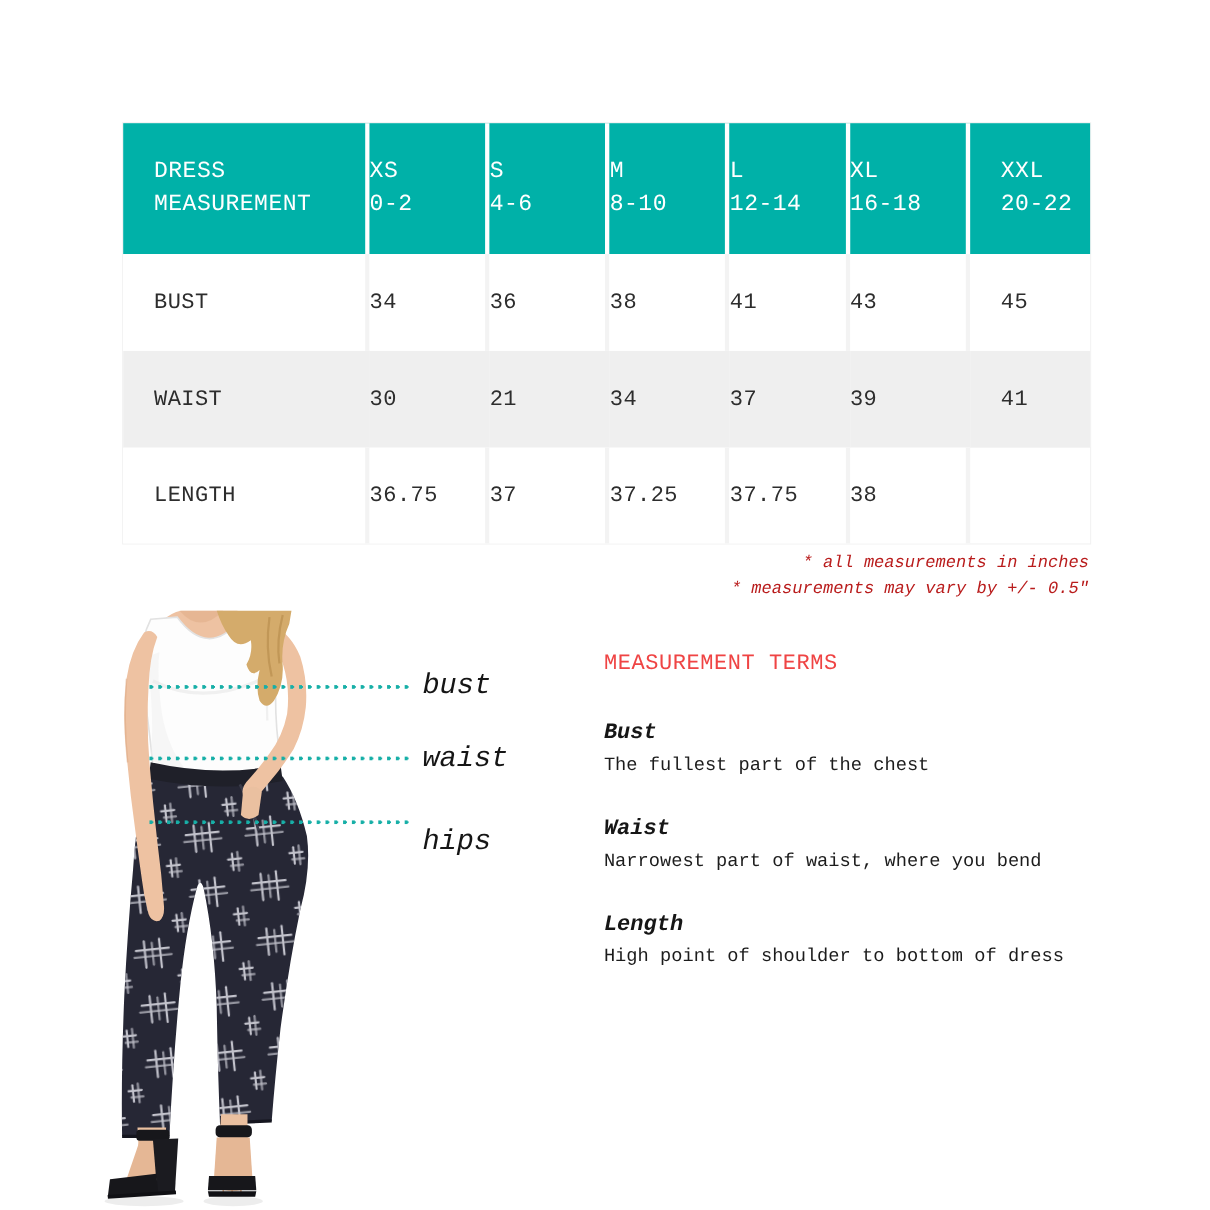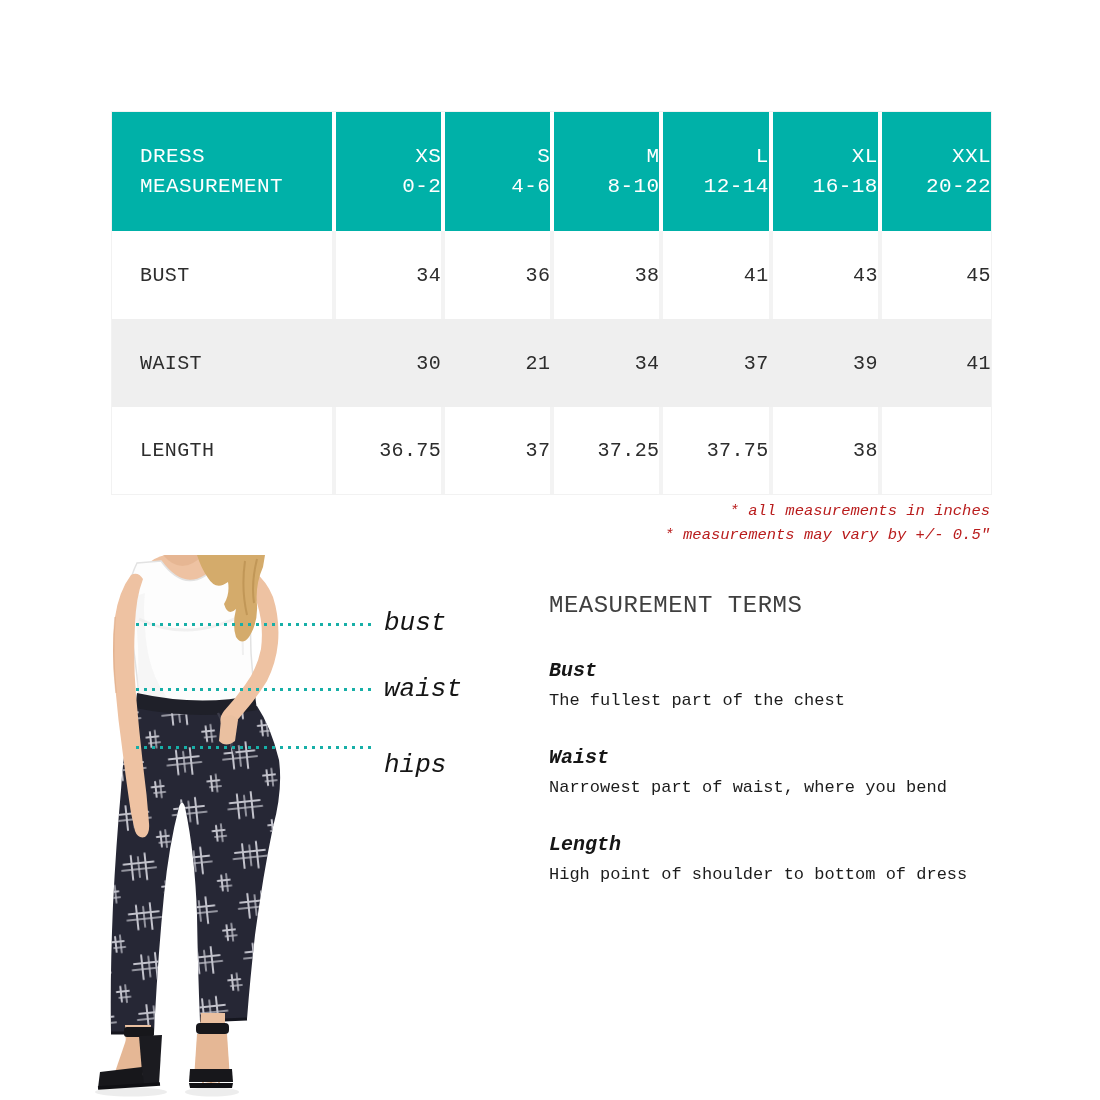--- a/index.html
+++ b/index.html
@@ -9,25 +9,25 @@
   }
 
   
   .size-table {
     position:absolute; left:111px; top:111px; width:879px;
     display:grid; grid-template-columns:224px repeat(6,1fr);
     grid-template-rows:119px 88px 88px 87px;
     border:1px solid #f2f2f2;
   }
   .cell {
-    display:flex; flex-direction:column; align-items:flex-end; justify-content:center;
+    display:flex; flex-direction:column; align-items:flex-start; justify-content:center;
     background:#ffffff; color:#2d2d2d; font-size:20px; line-height:29px;
     border-right:4px solid #f3f3f3; letter-spacing:0.4px;
   }
-  .cell:nth-child(7n) { border-right:none; }
+  .cell:nth-child(7n) { border-right:none;padding-left:28px; }
   .th { background:#00b1a8; color:#ffffff; font-size:21px; line-height:30px; border-right-color:#ffffff; }
   .corner, .row-label { align-items:flex-start; padding-left:28px; }
   .alt { background:#efefef; border-right-color:#efefef; }
 
   .footnotes {
     position:absolute; right:110px; top:499px; text-align:right;
     font-style:italic; font-size:15.5px; line-height:24px; color:#b91c1c;
   }
 
   
@@ -42,21 +42,21 @@
   .mline.hips  { top:745px; }
   .mlabel {
     position:absolute; left:384px; font-size:26px; font-style:italic; color:#151515;
   }
   .mlabel.bust  { top:608px; }
   .mlabel.waist { top:674px; }
   .mlabel.hips  { top:750px; }
 
   
   .terms { position:absolute; left:549px; top:592px; width:480px; }
-  .terms-title { font-size:24px; color:#404040; letter-spacing:0.5px; font-weight:normal; margin:0; }
+  .terms-title { font-size:20px; color:#ef4444; letter-spacing:0.5px; font-weight:normal; margin:0; }
   .term-list { margin-top:36px; }
   .term-item { margin-bottom:27px; }
   .term-name { font-size:20px; font-weight:bold; font-style:italic; color:#161616; line-height:31px; }
   .term-def  { font-size:17px; color:#1c1c1c; line-height:29px; }
 </style>
 </head>
 <body>
 
 <div class="page">
 

